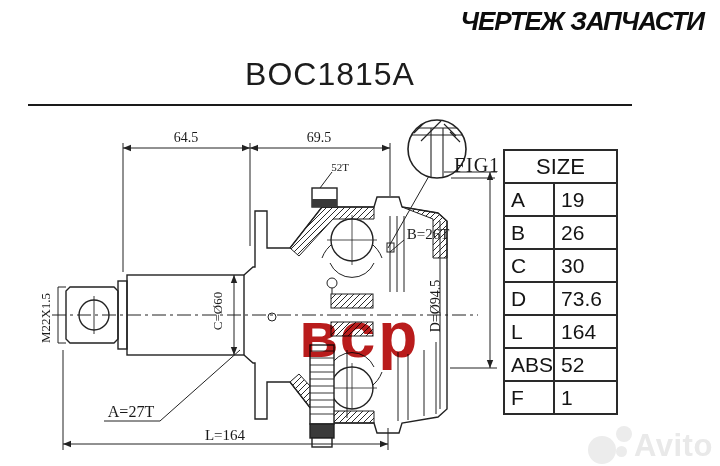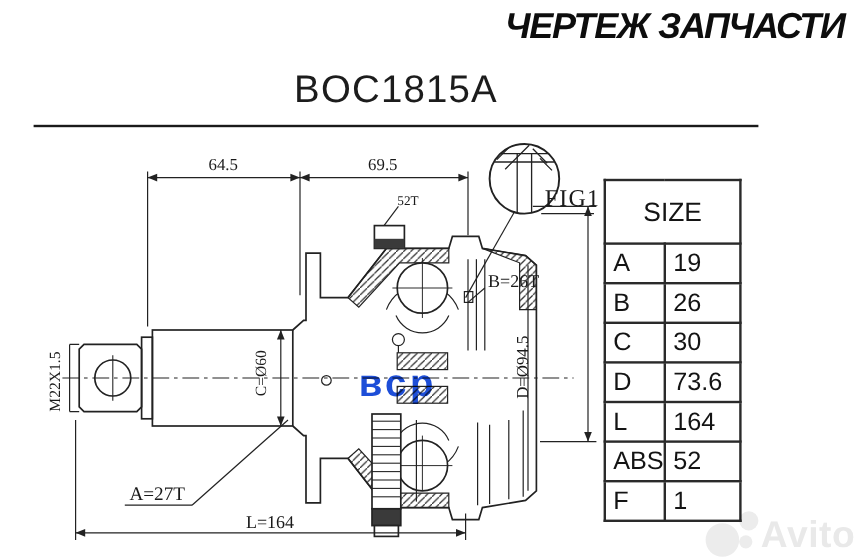--- a/index.html
+++ b/index.html
@@ -1,37 +1,37 @@
 <!DOCTYPE html>
 <html><head>
 <meta charset="utf-8">
 <style>
   html,body{margin:0;padding:0;background:#fff;}
   #stage{position:relative;width:720px;height:466px;background:#fff;overflow:hidden;
          font-family:"Liberation Sans",sans-serif;color:#1a1a1a;}
   
-  .site-title{position:absolute;top:6px;right:16px;font-size:30px;font-weight:bold;
+  .site-title{position:absolute;top:6px;right:16px;font-size:26px;font-weight:bold;
               font-style:italic;letter-spacing:-1px;color:#0d0d0d;white-space:nowrap;}
   .part-number{position:absolute;top:56px;left:0;width:660px;text-align:center;
                font-size:32px;color:#1c1c1c;letter-spacing:1px;}
   .header-rule{position:absolute;top:104px;left:28px;width:604px;height:2px;background:#1a1a1a;}
   
   svg.drawing{position:absolute;left:0;top:0;}
   svg text{fill:#1a1a1a;font-family:"Liberation Serif",serif;}
   
   table.size{position:absolute;left:503px;top:149px;border-collapse:collapse;
              font-size:21px;color:#141414;}
   table.size th,table.size td{border:2px solid #2a2a2a;height:31px;padding:0 0 0 6px;
              font-weight:normal;text-align:left;}
-  table.size th{text-align:center;padding:10px;font-size:22px;}
+  table.size th{text-align:center;padding:0;font-size:22px;}
   table.size td.lbl{width:42px;}
   table.size td.val{width:55px;}
   
-  .wm-center{position:absolute;left:299px;top:303px;font-size:32px;font-weight:bold;
-             letter-spacing:3px;color:#1d4ed8;mix-blend-mode:multiply;line-height:1;}
+  .wm-center{position:absolute;left:299px;top:303px;font-size:64px;font-weight:bold;
+             letter-spacing:3px;color:#b91c1c;mix-blend-mode:multiply;line-height:1;}
   .wm-avito{position:absolute;left:586px;top:424px;width:134px;height:42px;
             mix-blend-mode:multiply;}
   .wm-avito .txt{position:absolute;left:48px;top:4px;font-size:31px;font-weight:bold;
                  color:#e9e9e9;letter-spacing:0.5px;}
   .dot{position:absolute;border-radius:50%;background:#ececec;}
   .dot.d1{left:2px;top:12px;width:28px;height:28px;}
   .dot.d2{left:30px;top:2px;width:16px;height:16px;}
   .dot.d3{left:30px;top:22px;width:11px;height:11px;}
 </style>
 </head>

